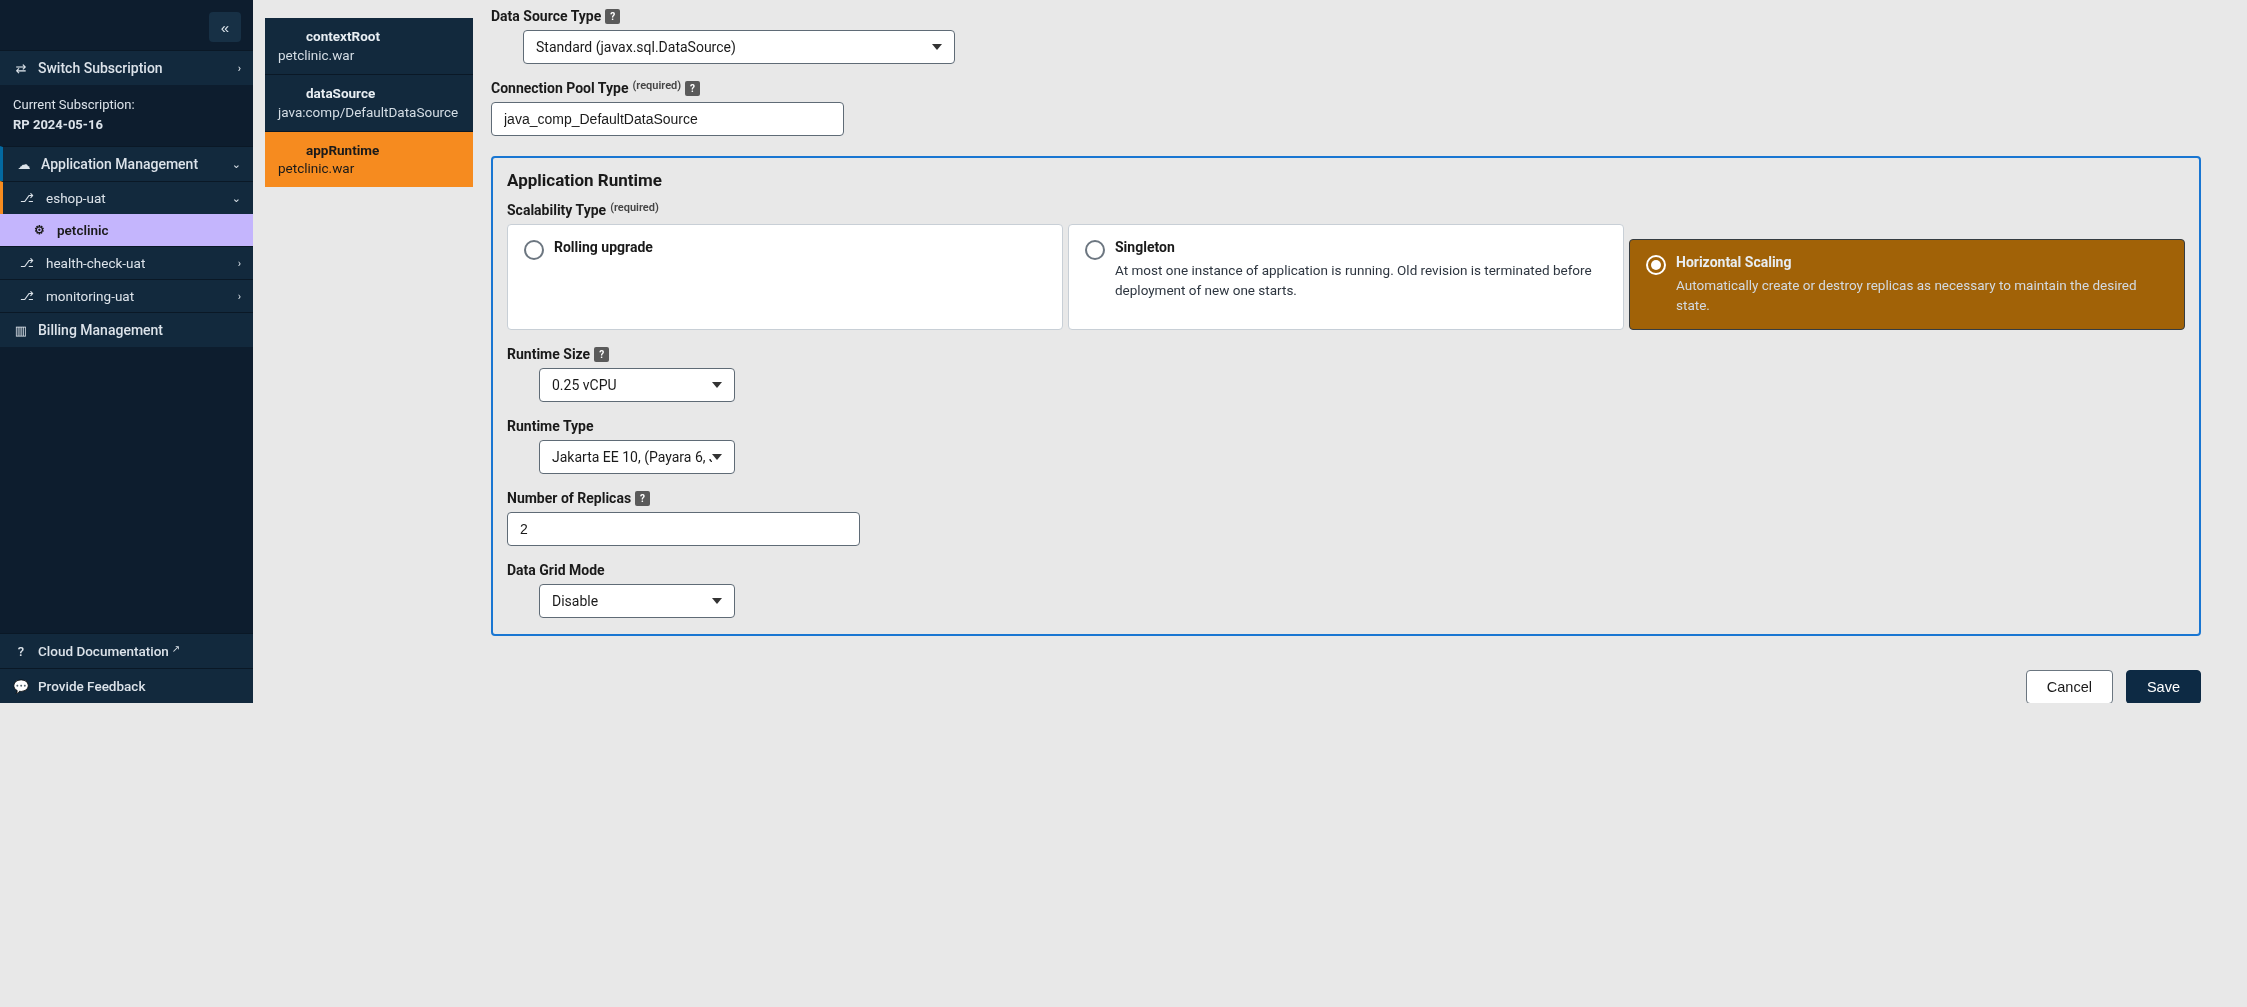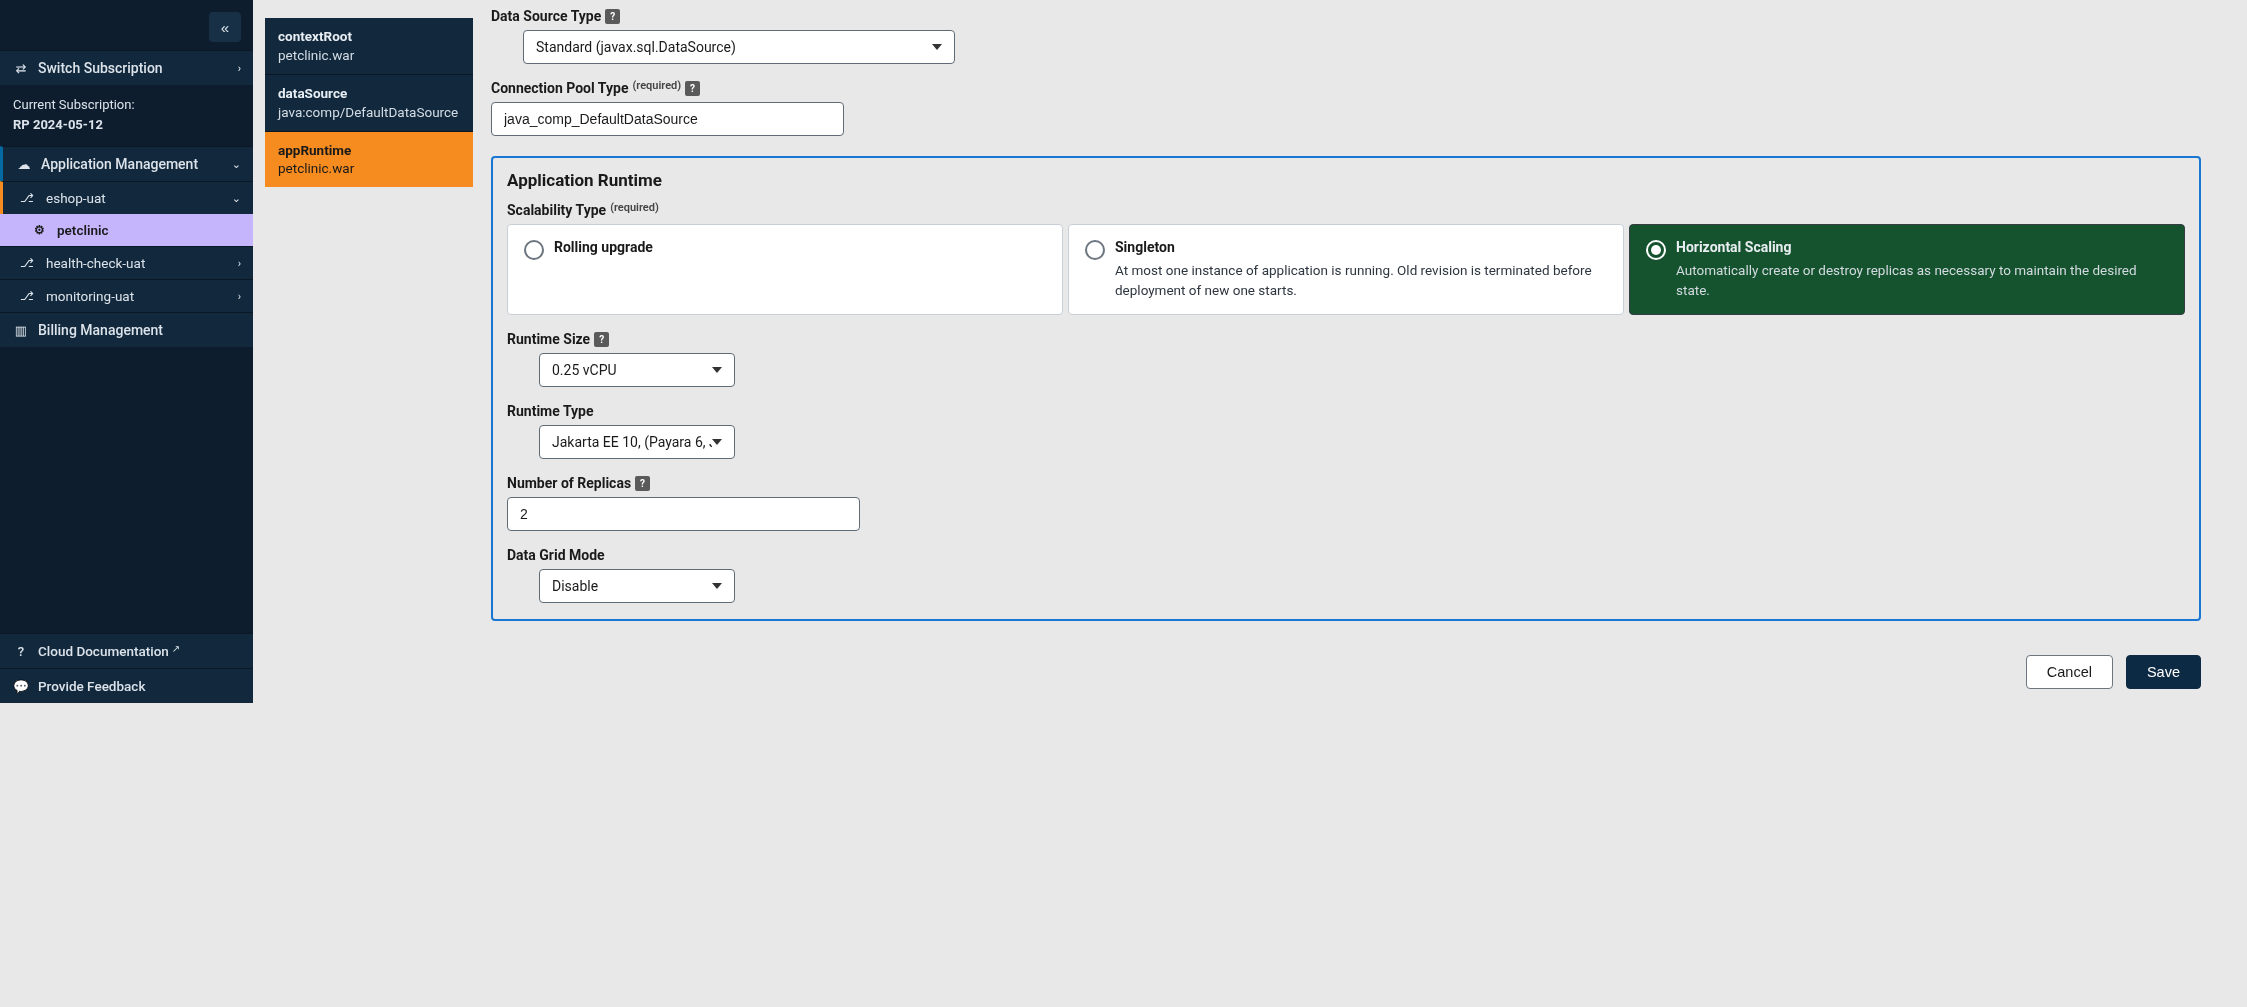--- a/index.html
+++ b/index.html
@@ -133,20 +133,21 @@
   font-size: 13.5px;
   line-height: 1.4;
   cursor: pointer;
 }
 .step + .step {
   border-top: 1px solid #0a1826;
 }
 .step .step-title {
   font-weight: 700;
   color: #e8eef3;
+  margin-left: 28px;
 }
 .step.active {
   background: #f68b1f;
   color: #1a1a1a;
 }
 .step.active .step-title { color: #1a1a1a; }
 
 
 .main {
   flex: 1;
@@ -233,23 +234,24 @@
   flex: 1;
   background: #fff;
   border: 1px solid #c8cfd6;
   border-radius: 4px;
   padding: 14px 16px;
   display: flex;
   gap: 10px;
   cursor: pointer;
 }
 .scal-card.selected {
-  background: #14532d;
+  background: #a16207;
   color: #e8edf1;
   border-color: #353c42;
+  margin-top: 15px;
 }
 .radio {
   width: 20px;
   height: 20px;
   border: 2px solid #6c7680;
   border-radius: 50%;
   flex-shrink: 0;
   position: relative;
   margin-top: 1px;
 }
@@ -320,21 +322,21 @@
   </div>
 
   <div class="nav-item">
     <span class="nav-icon">⇄</span>
     <span>Switch Subscription</span>
     <span class="chev">›</span>
   </div>
 
   <div class="sub-info">
     <div>Current Subscription:</div>
-    <div class="sub-val">RP 2024-05-12</div>
+    <div class="sub-val">RP 2024-05-16</div>
   </div>
 
   <div class="nav-item active-accent" style="border-left:3px solid #0369a1;text-align:center;">
     <span class="nav-icon icon-cloud"></span>
     <span>Application Management</span>
     <span class="chev">⌄</span>
   </div>
 
   <div class="tree-item active-accent">
     <span class="nav-icon icon-branch"></span>

